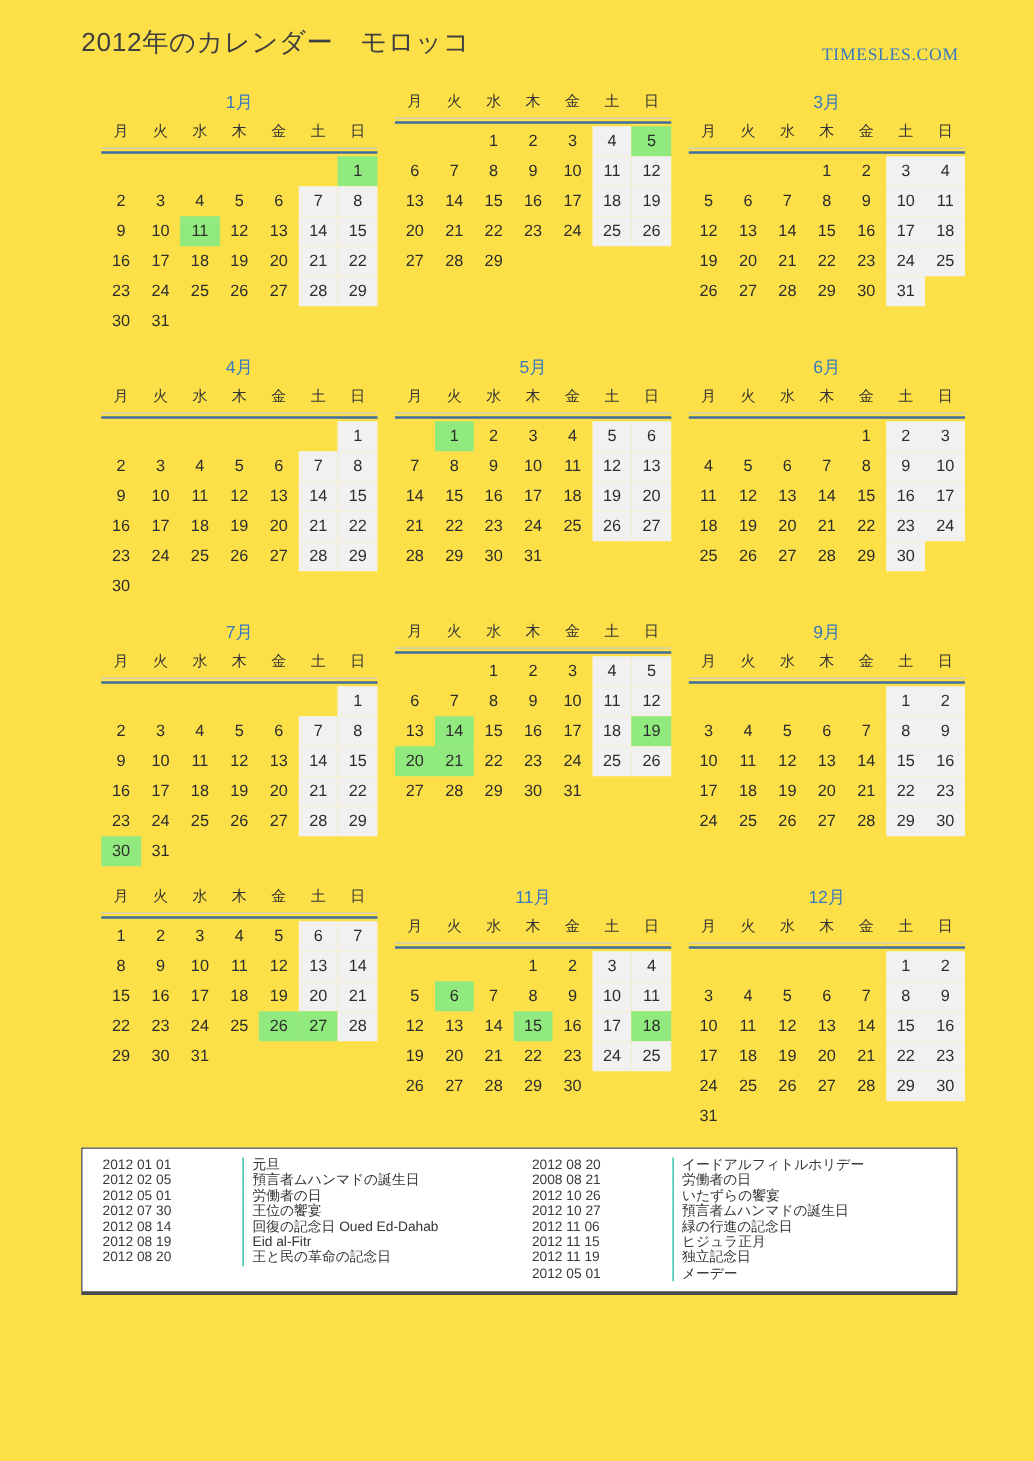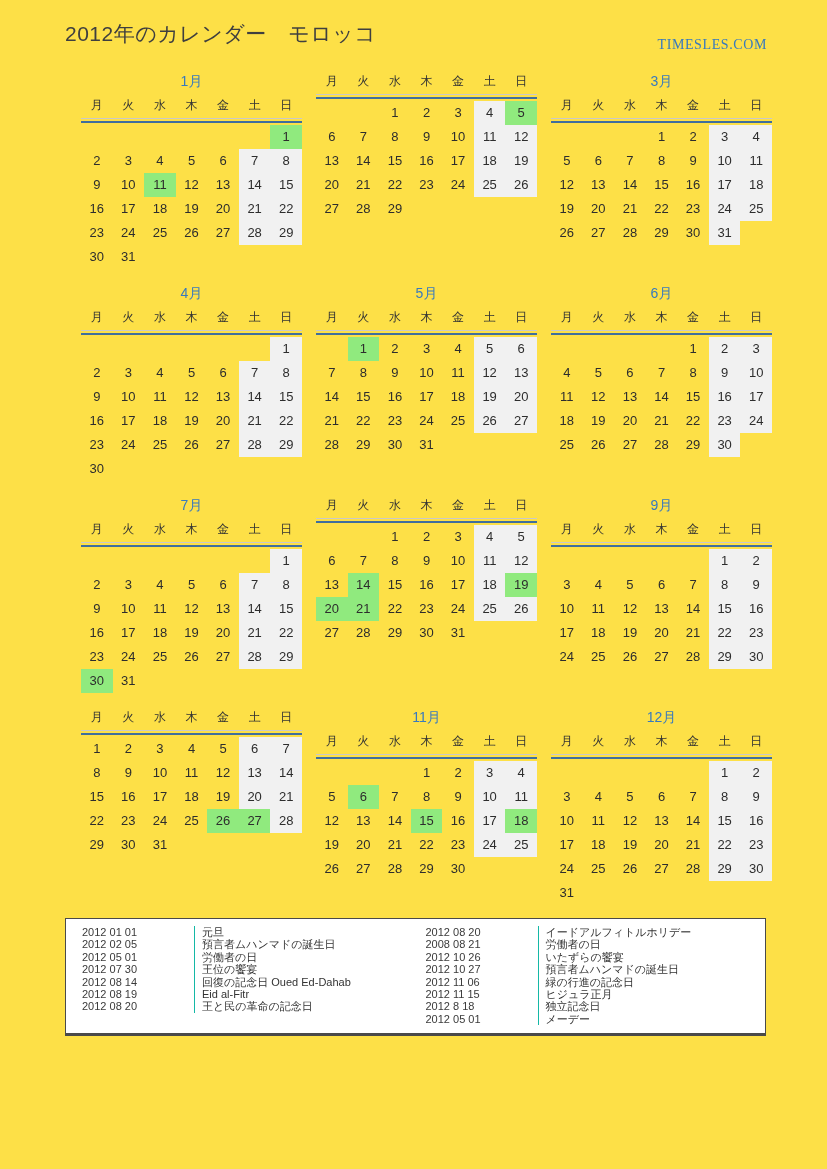--- a/index.html
+++ b/index.html
@@ -693,21 +693,21 @@
         </div>
         <div class="legend-row">
           <div class="legend-date">2012 11 06</div>
           <div class="legend-name">緑の行進の記念日</div>
         </div>
         <div class="legend-row">
           <div class="legend-date">2012 11 15</div>
           <div class="legend-name">ヒジュラ正月</div>
         </div>
         <div class="legend-row">
-          <div class="legend-date">2012 8 18</div>
+          <div class="legend-date">2012 11 19</div>
           <div class="legend-name">独立記念日</div>
         </div>
         <div class="legend-row">
           <div class="legend-date">2012 05 01</div>
           <div class="legend-name">メーデー</div>
         </div>
       </div>
     </div>
 
 </div>

